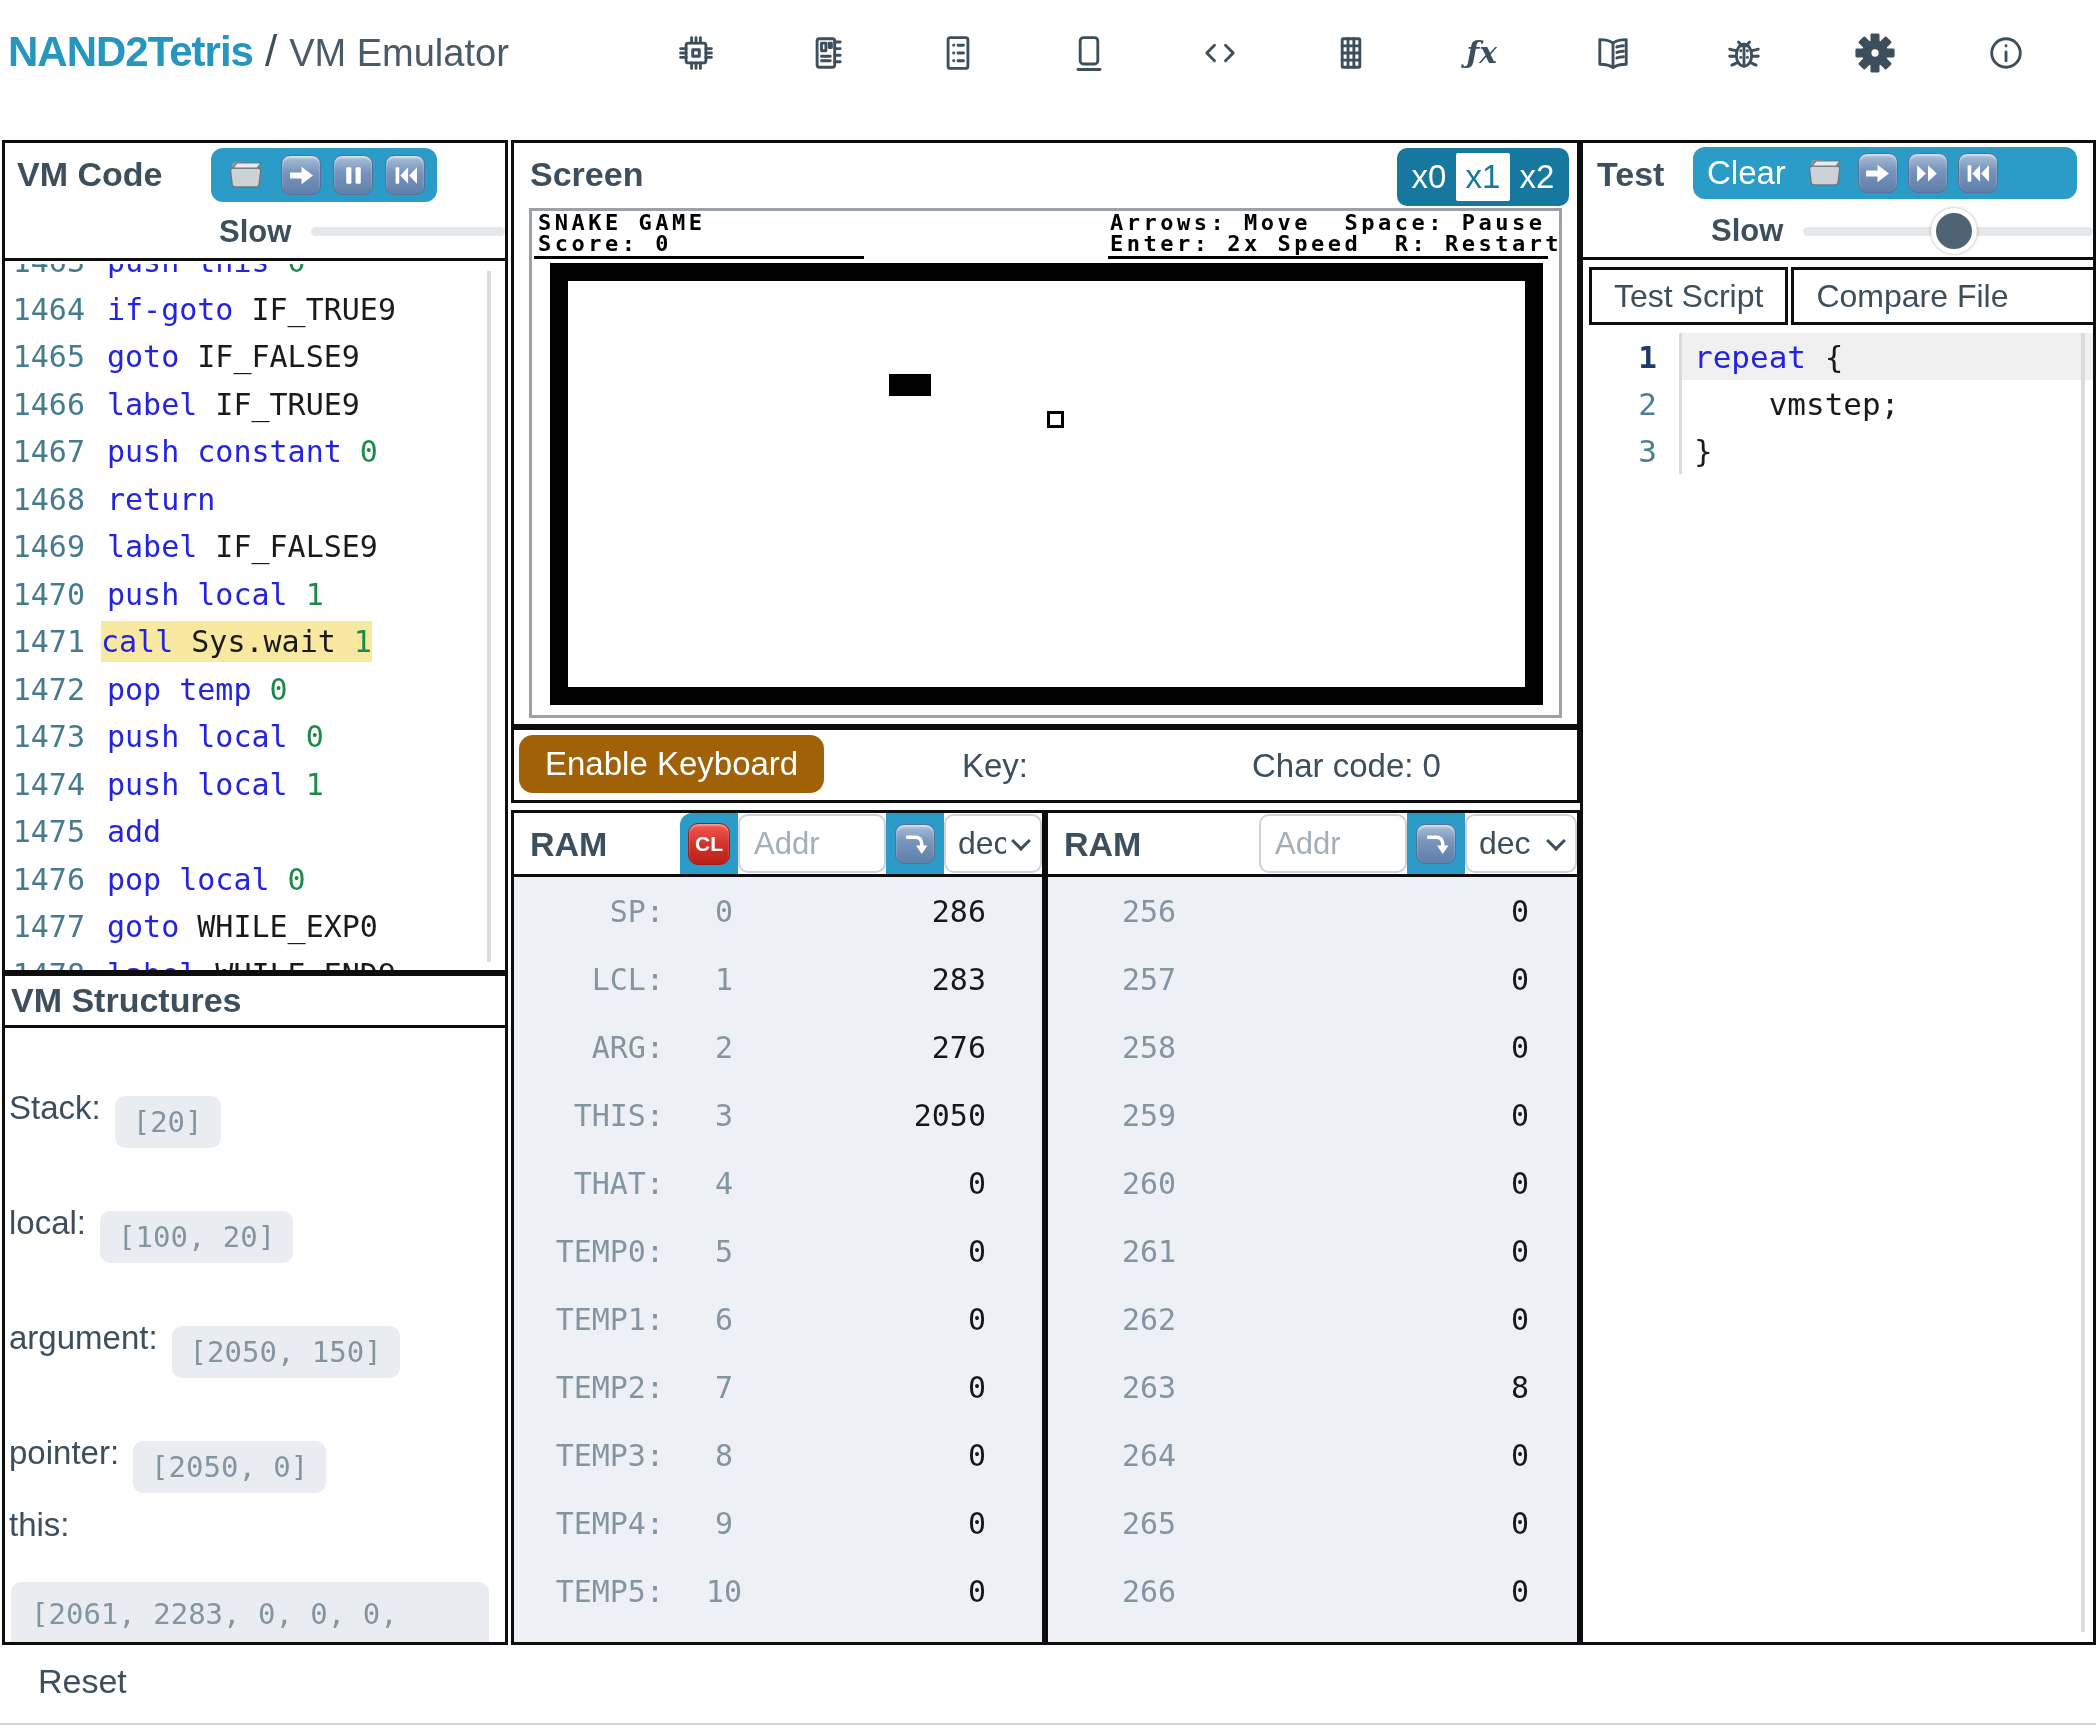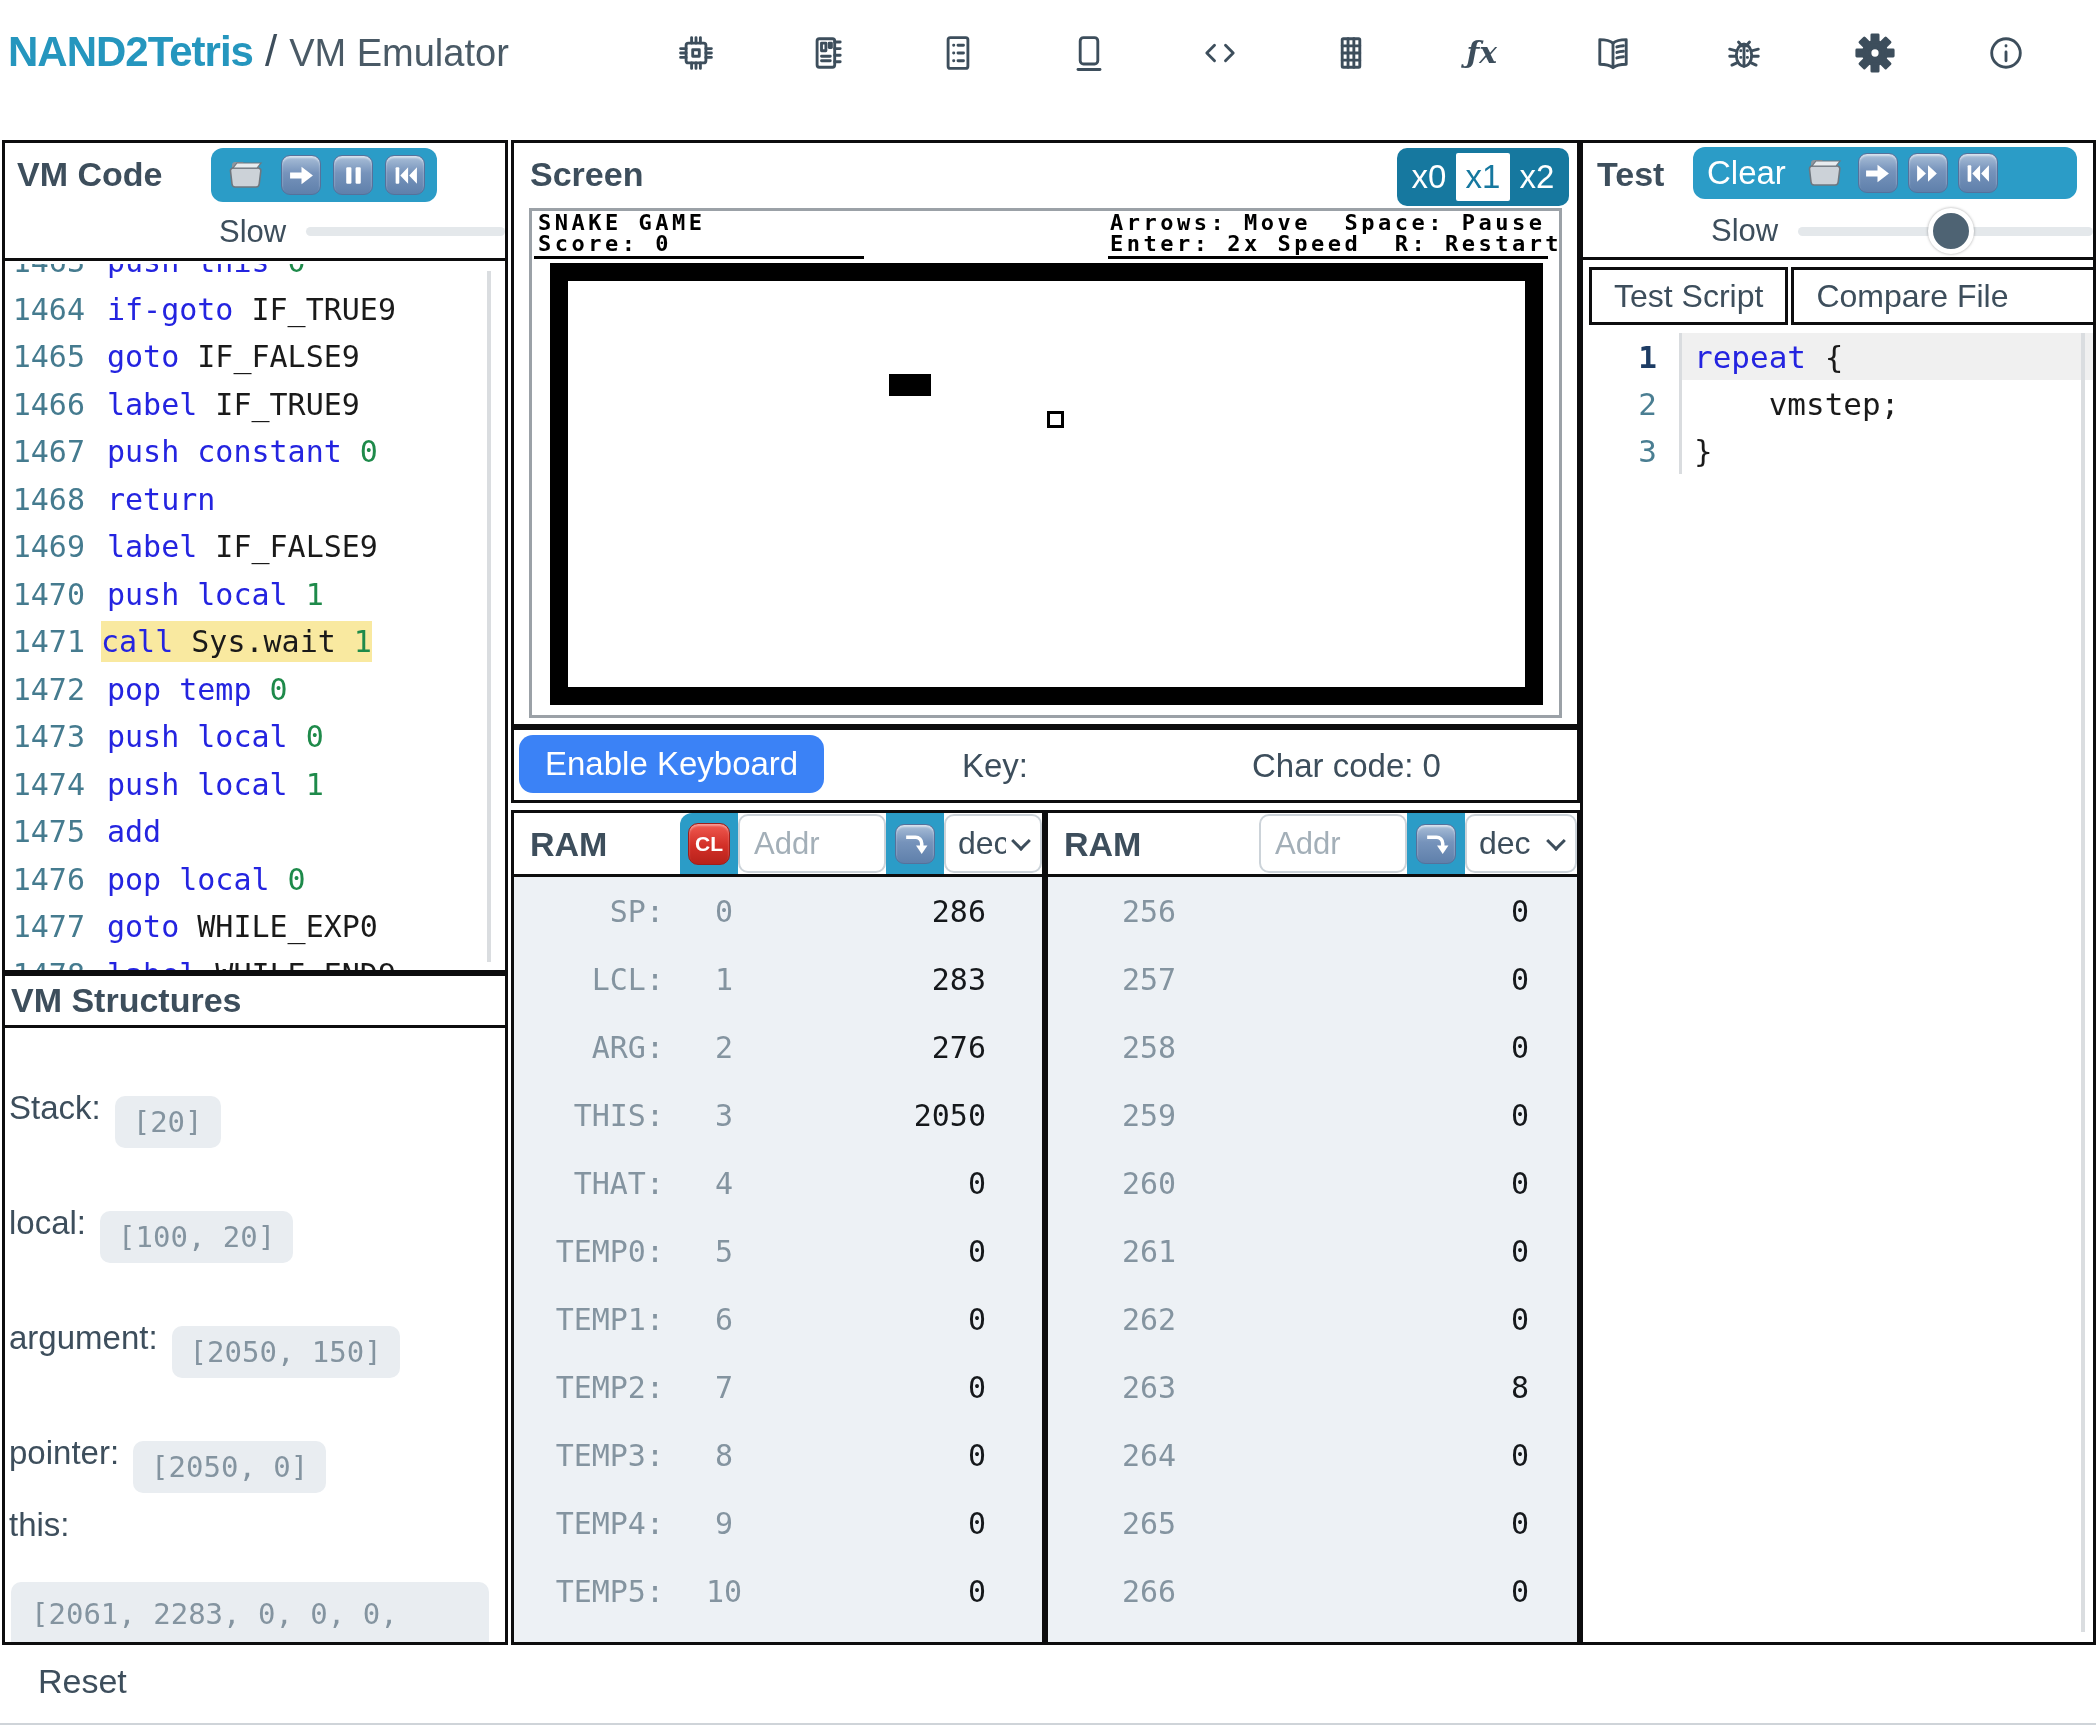--- a/index.html
+++ b/index.html
@@ -31,21 +31,21 @@
   .folder-btn svg { width:44px; height:40px; }
   .clear-label { color:#fff; font-size:33px; margin:0 6px 0 4px; cursor:pointer; }
 
   
   .p-vmcode { left:2px; top:140px; width:506px; height:833px; }
   .vm-head { position:relative; height:62px; }
   .panel-title { font-size:34px; font-weight:bold; color:#3d4e5c; position:absolute; left:12px; top:12px; }
   .p-vmcode .etoolbar { position:absolute; left:206px; top:5px; }
   .speed-row { position:absolute; left:0; top:62px; width:100%; height:56px; border-bottom:3px solid #0d0d0e;
                display:flex; align-items:center; padding-left:214px; }
-  .speed-label { font-size:31px; color:#3d4e5c; }
+  .speed-label { font-size:31px; color:#3d4e5c;font-weight:bold; }
   .slider-track { flex:1; height:9px; background:#e4e8eb; border-radius:5px; margin-left:20px; position:relative; }
   .slider-thumb { position:absolute; top:-19px; width:46px; height:46px; border-radius:50%;
                   background:#4e6373; border:5px solid #fff; box-shadow:0 0 3px rgba(0,0,0,.35); }
   .code-scroll { position:absolute; left:0; top:121px; right:0; bottom:0; overflow:hidden; }
   .code-inner { transform:translateY(-26px); }
   .code-line { height:47.5px; display:flex; align-items:center; font-family:"DejaVu Sans Mono", monospace; font-size:30px; }
   .lnum { width:80px; text-align:right; color:#457b8f; flex:none; }
   .ctext { margin-left:22px; white-space:pre; }
   .ctext.hl { background:#f9e9a0; padding:3px 0; margin-left:16px; }
   .tok-kw { color:#2424e0; } .tok-id { color:#1a1a1a; } .tok-num { color:#1e8a4a; }
@@ -75,21 +75,21 @@
            font-size:22px; line-height:21px; letter-spacing:3.5px; color:#000; white-space:pre; }
   .gtext.left { left:6px; } .gtext.right { left:578px; }
   .uline { position:absolute; height:3px; background:#000; top:45px; }
   .uline.l { left:2px; width:330px; } .uline.r { left:576px; width:440px; }
   .gframe { position:absolute; left:18px; top:52px; right:16px; bottom:10px; border:18px solid #000; background:#fff; }
   .snake { position:absolute; background:#000; }
   .food { position:absolute; border:3px solid #000; background:#fff; }
 
   
   .p-keyboard { left:511px; top:727px; width:1069px; height:76px; }
-  .kb-btn { position:absolute; left:5px; top:5px; height:58px; padding:0 26px; background:#3b82f6; color:#fff;
+  .kb-btn { position:absolute; left:5px; top:5px; height:58px; padding:0 26px; background:#a16207; color:#fff;
             font-size:33px; font-family:"Liberation Sans",sans-serif; border:none; border-radius:14px; cursor:pointer; }
   .kb-label { position:absolute; top:17px; font-size:33px; color:#3d4e5c; }
   .kb-key { left:448px; } .kb-char { left:738px; }
 
   
   .p-ramL { left:511px; top:810px; width:534px; height:835px; }
   .p-ramR { left:1045px; top:810px; width:535px; height:835px; }
   .ram-head { position:relative; height:64px; border-bottom:3px solid #0d0d0e; background:#fff; }
   .ram-title { position:absolute; left:16px; top:12px; font-size:34px; font-weight:bold; color:#3d4e5c; }
   .ram-ctrls { position:absolute; right:0; top:0; height:61px; display:flex; align-items:stretch; }

